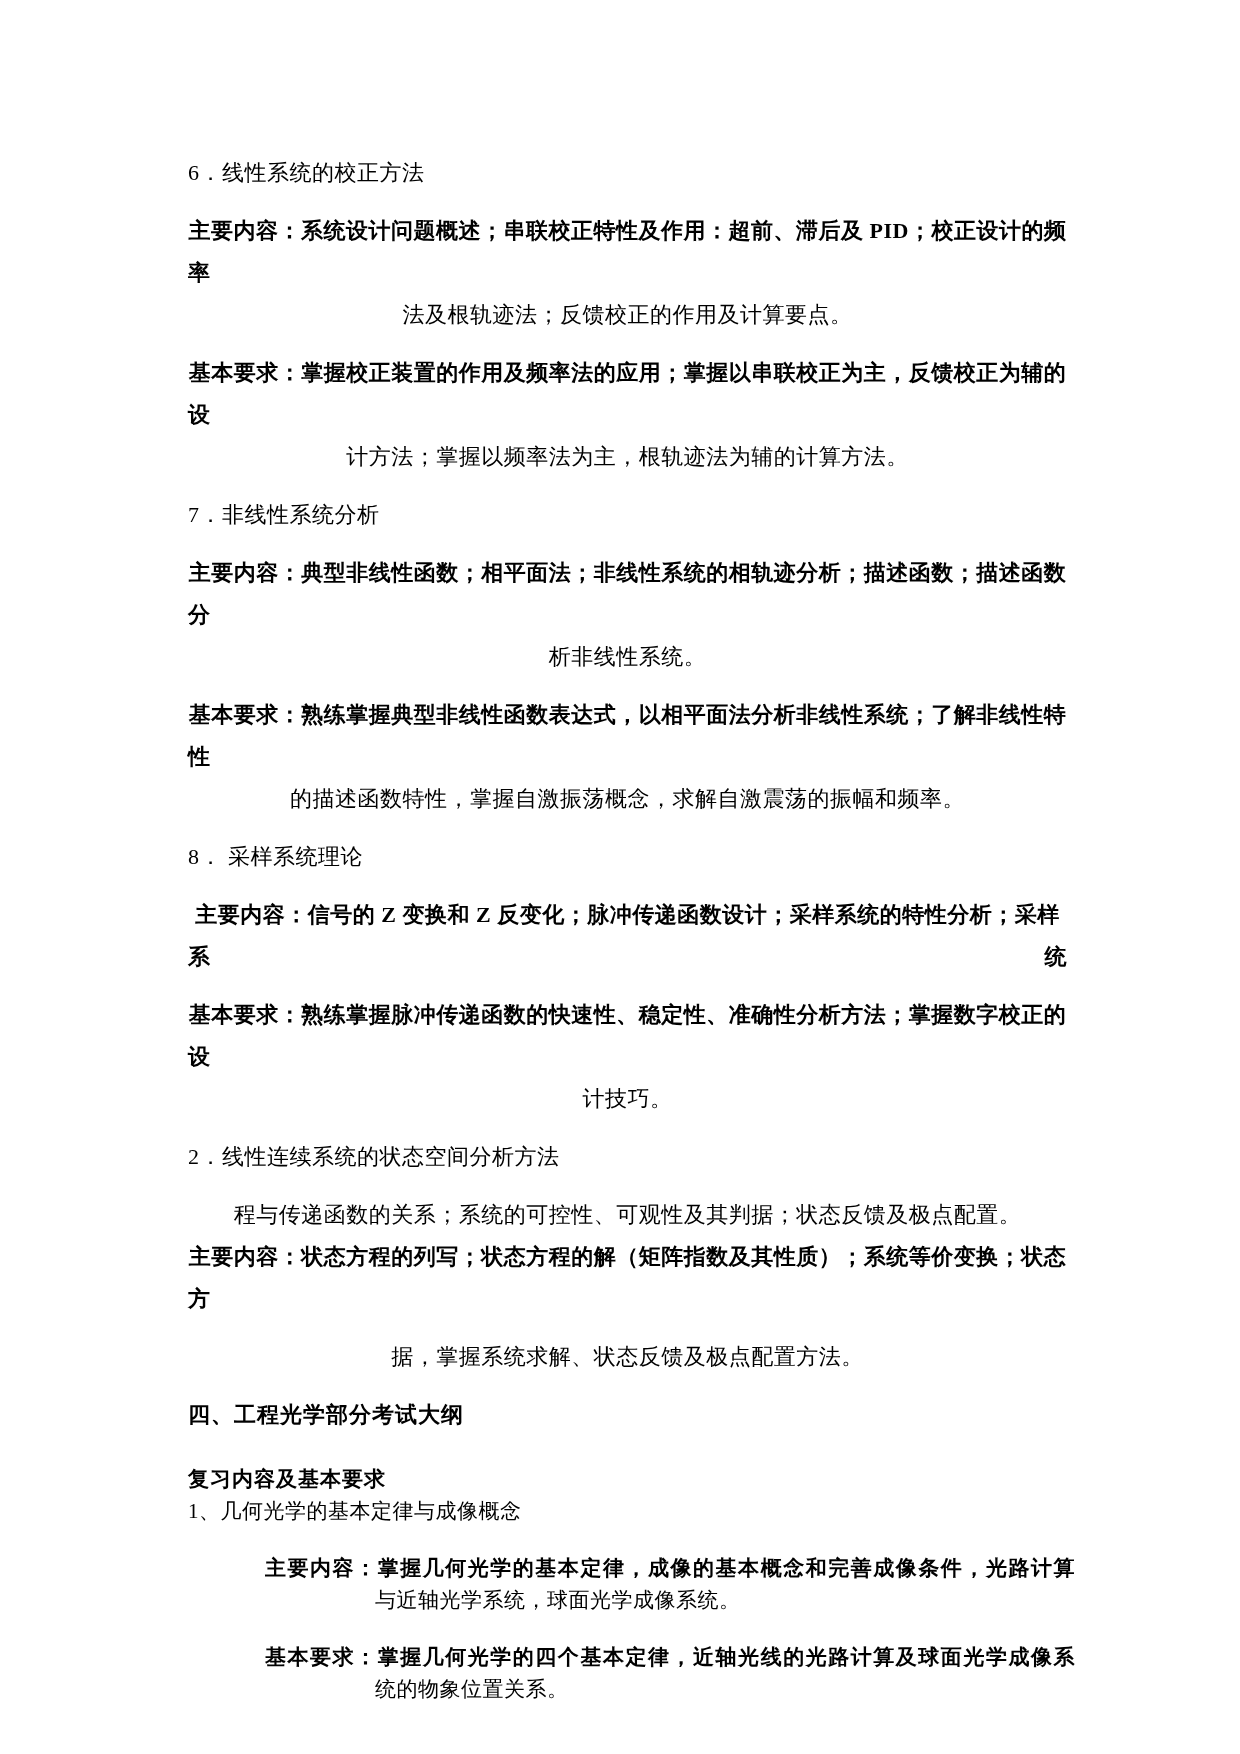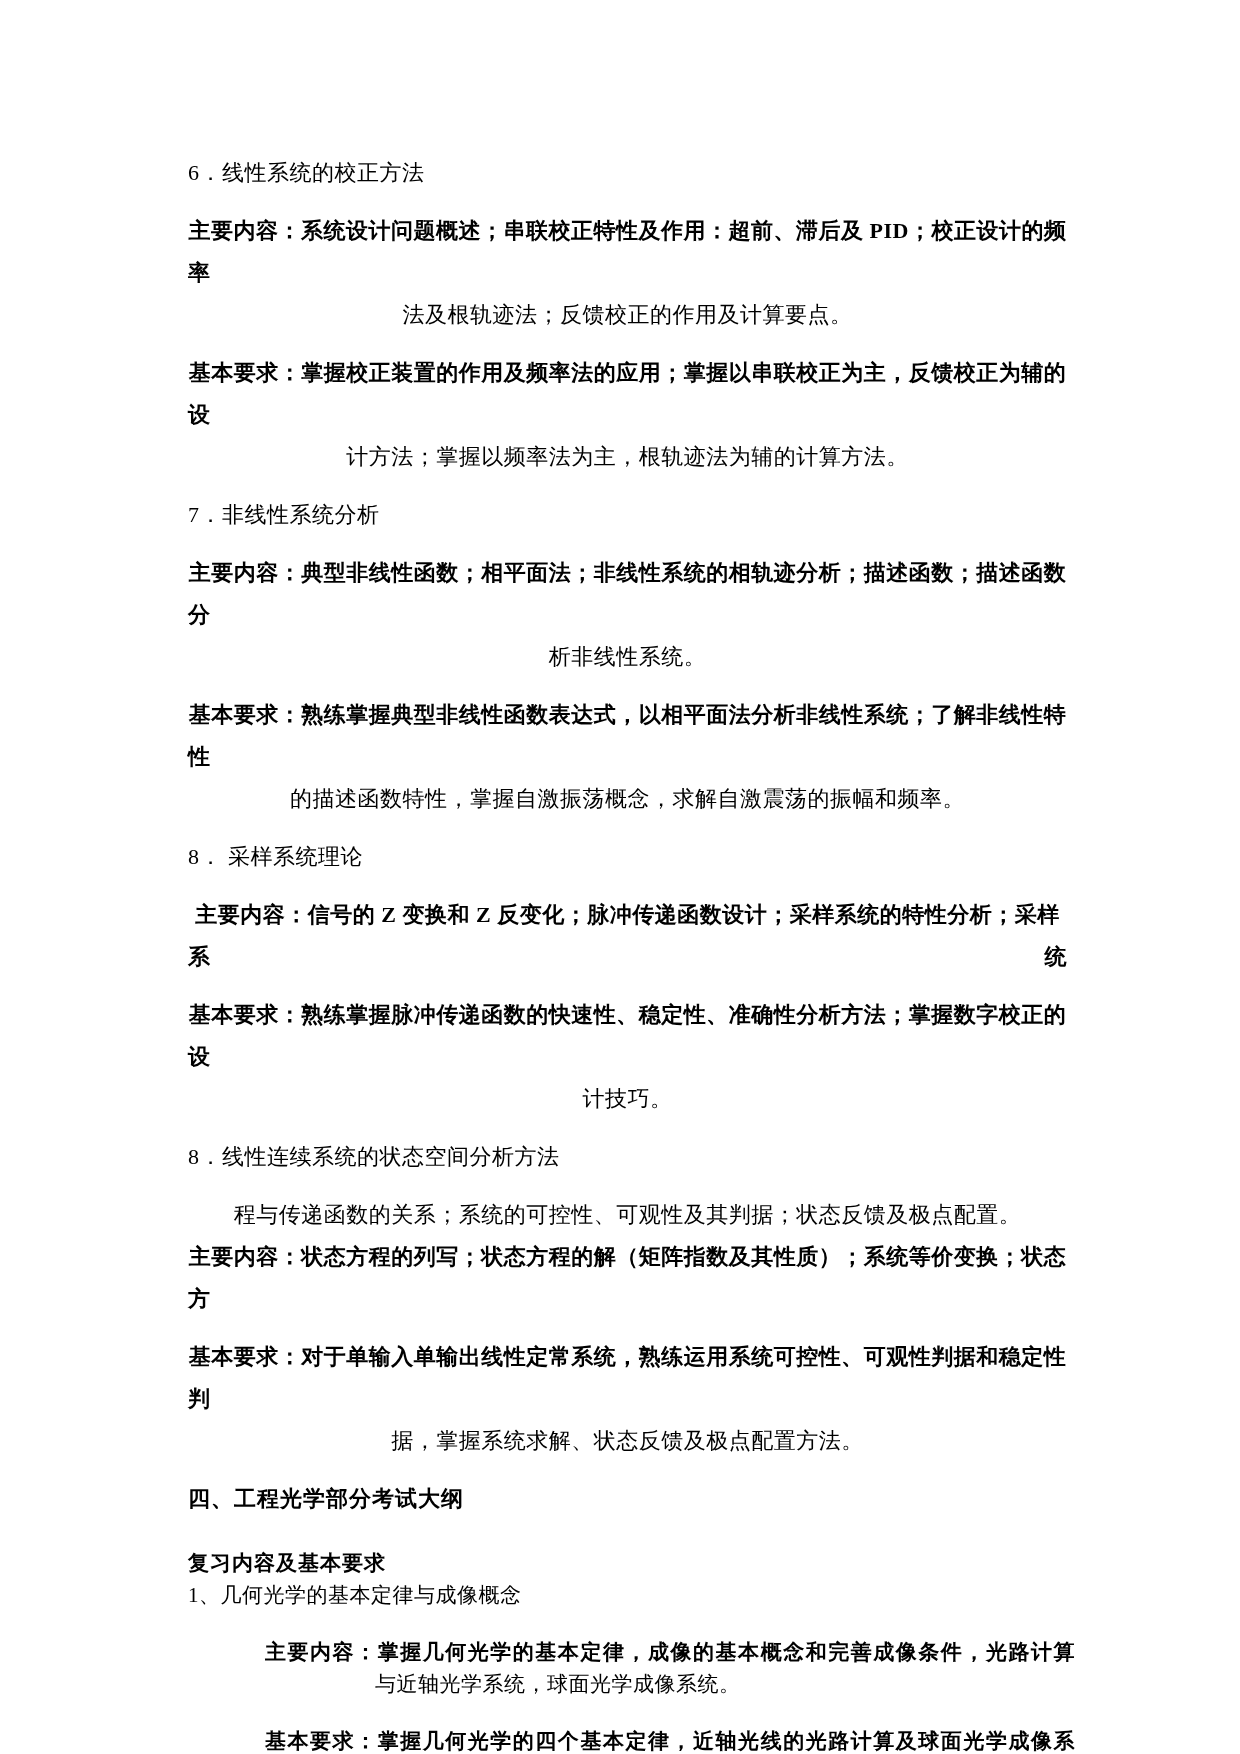--- a/index.html
+++ b/index.html
@@ -104,29 +104,28 @@
 
       <div class="blk">
         <div class="ln j">主要内容：信号的 Z 变换和 Z 反变化；脉冲传递函数设计；采样系统的特性分析；采样系统</div>
       </div>
 
       <div class="blk">
         <div class="ln j">基本要求：熟练掌握脉冲传递函数的快速性、稳定性、准确性分析方法；掌握数字校正的设</div>
         <div class="ln">计技巧。</div>
       </div>
 
-      <div class="blk hline">8．线性连续系统的状态空间分析方法</div>
+      <div class="blk hline">2．线性连续系统的状态空间分析方法</div>
 
       <div class="blk">
         <div class="ln">程与传递函数的关系；系统的可控性、可观性及其判据；状态反馈及极点配置。</div>
         <div class="ln j">主要内容：状态方程的列写；状态方程的解（矩阵指数及其性质）；系统等价变换；状态方</div>
       </div>
 
       <div class="blk">
-        <div class="ln j">基本要求：对于单输入单输出线性定常系统，熟练运用系统可控性、可观性判据和稳定性判</div>
         <div class="ln">据，掌握系统求解、状态反馈及极点配置方法。</div>
       </div>
     </div>
 
     <div class="sec-h">四、工程光学部分考试大纲</div>
 
     <div class="optics">
       <div class="ln review">复习内容及基本要求</div>
 
       <div class="ln">1、几何光学的基本定律与成像概念</div>

